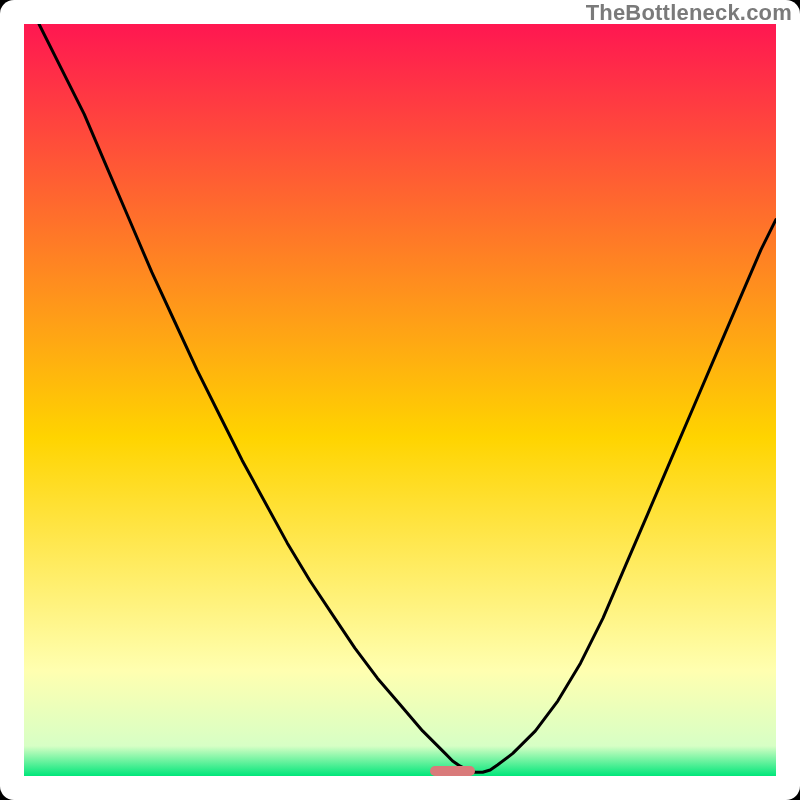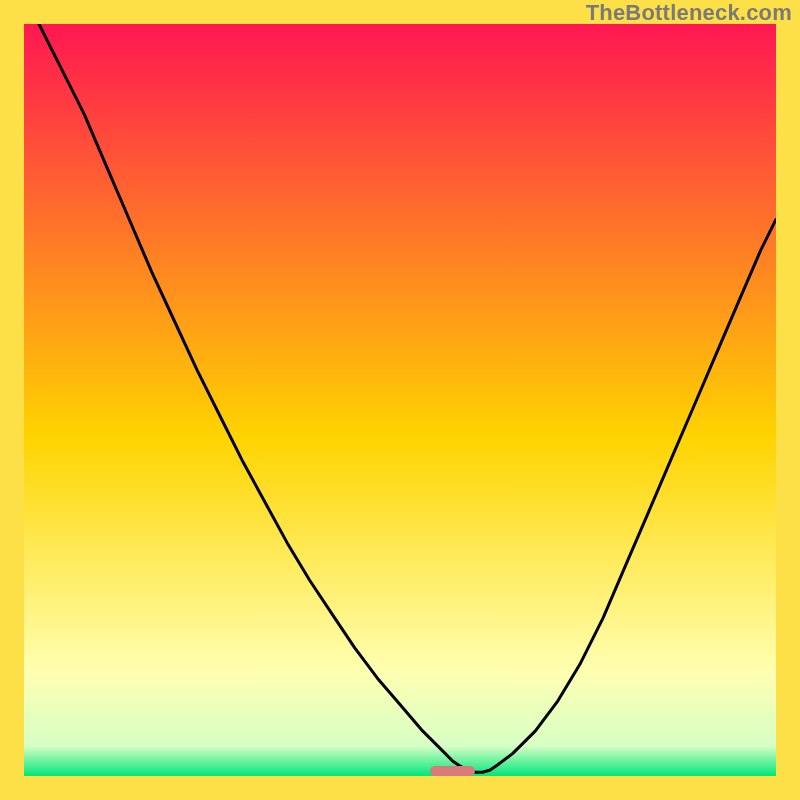--- a/index.html
+++ b/index.html
@@ -9,21 +9,22 @@
     height: 800px;
     background: #000;
     overflow: hidden;
   }
   .frame {
     position: absolute;
     left: 0;
     top: 0;
     width: 800px;
     height: 800px;
-    background: #fde047;
+    background: #ffffff;
+    border-radius: 14px;
   }
   .plot {
     position: absolute;
     left: 24px;
     top: 24px;
     width: 752px;
     height: 752px;
     overflow: hidden;
   }
   .gradient {

